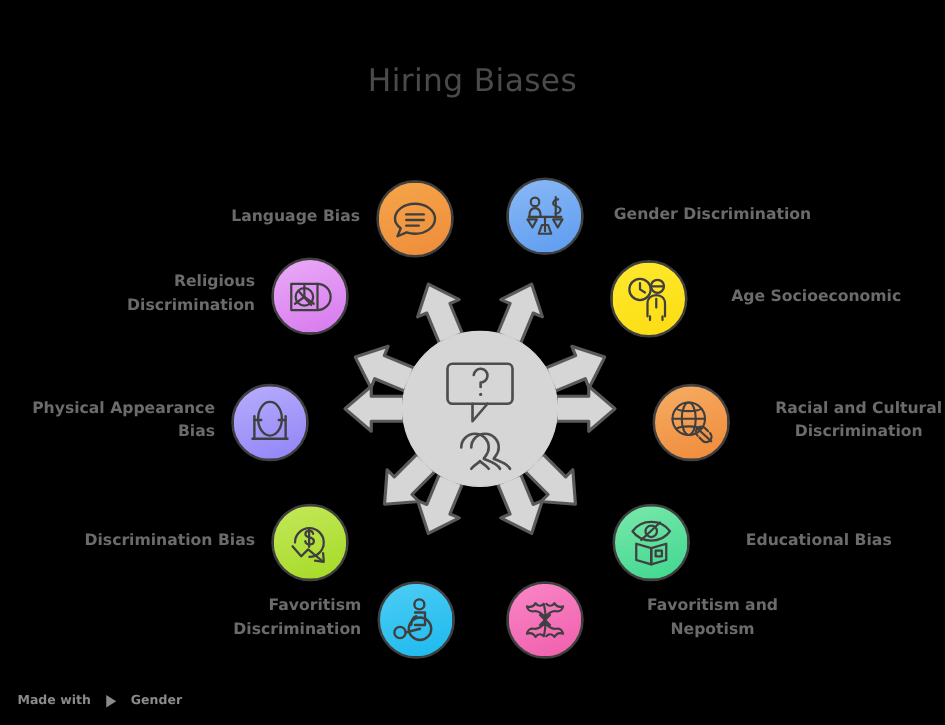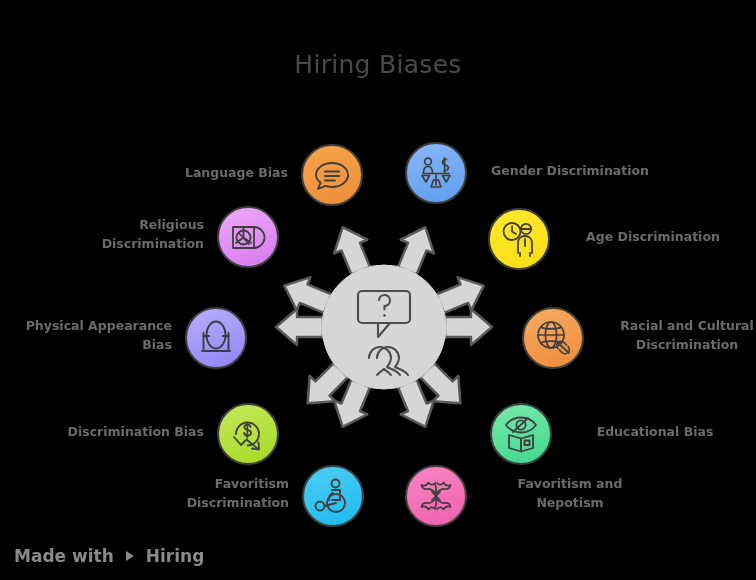--- a/index.html
+++ b/index.html
@@ -82,21 +82,21 @@
   .lbl-v1 { top: -11px; }
   .lbl-v2 { top: -21px; }
 
   #footer {
     position: absolute;
     left: 14px;
     bottom: 14px;
     display: flex;
     align-items: center;
     gap: 12px;
-    font-size: 17px;
+    font-size: 10px;
     font-weight: bold;
     color: #8a8a8a;
   }
   #footer .play {
     width: 0;
     height: 0;
     border-left: 8px solid #8a8a8a;
     border-top: 5px solid transparent;
     border-bottom: 5px solid transparent;
     display: inline-block;
@@ -181,21 +181,21 @@
       <svg viewBox="0 0 40 40" fill="none" stroke="#3f3f3f" stroke-width="1.8" stroke-linecap="round" stroke-linejoin="round">
         <circle cx="13" cy="12.5" r="8.5"></circle>
         <path d="M 13 7.5 L 13 12.5 L 17 15"></path>
         <circle cx="27" cy="10" r="5.2"></circle>
         <line x1="22.2" y1="10" x2="31.8" y2="10"></line>
         <path d="M 19 34 L 19 24 C 19 19.5 22 17 26 17 C 30 17 33 19.5 33 24 L 33 34"></path>
         <line x1="26" y1="20" x2="26" y2="27"></line>
         <path d="M 21 34 L 21 37 M 31 34 L 31 37"></path>
       </svg>
     </div>
-    <div class="node-label lbl-right lbl-v1">Age Discrimination</div>
+    <div class="node-label lbl-right lbl-v1">Age Socioeconomic</div>
   </div>
 
   <div class="node" style="left:553px;top:338px;">
     <div class="node-circle" style="background:linear-gradient(160deg,#f6ad63,#ef8a3a);">
       <svg viewBox="0 0 40 40" fill="none" stroke="#3f3f3f" stroke-width="1.7" stroke-linecap="round" stroke-linejoin="round">
         <circle cx="18" cy="17" r="13"></circle>
         <ellipse cx="18" cy="17" rx="5.6" ry="13"></ellipse>
         <line x1="5" y1="17" x2="31" y2="17"></line>
         <path d="M 8 9 C 11.5 11.5 24.5 11.5 28 9"></path>
         <path d="M 8 25 C 11.5 22.5 24.5 22.5 28 25"></path>
@@ -294,14 +294,14 @@
     </div>
     <div class="node-label lbl-left lbl-v2">Religious
 Discrimination</div>
   </div>
 
 </div>
 
 <div id="footer">
   <span>Made with</span>
   <span class="play"></span>
-  <span>Hiring</span>
+  <span>Gender</span>
 </div>
 
 </body></html>

